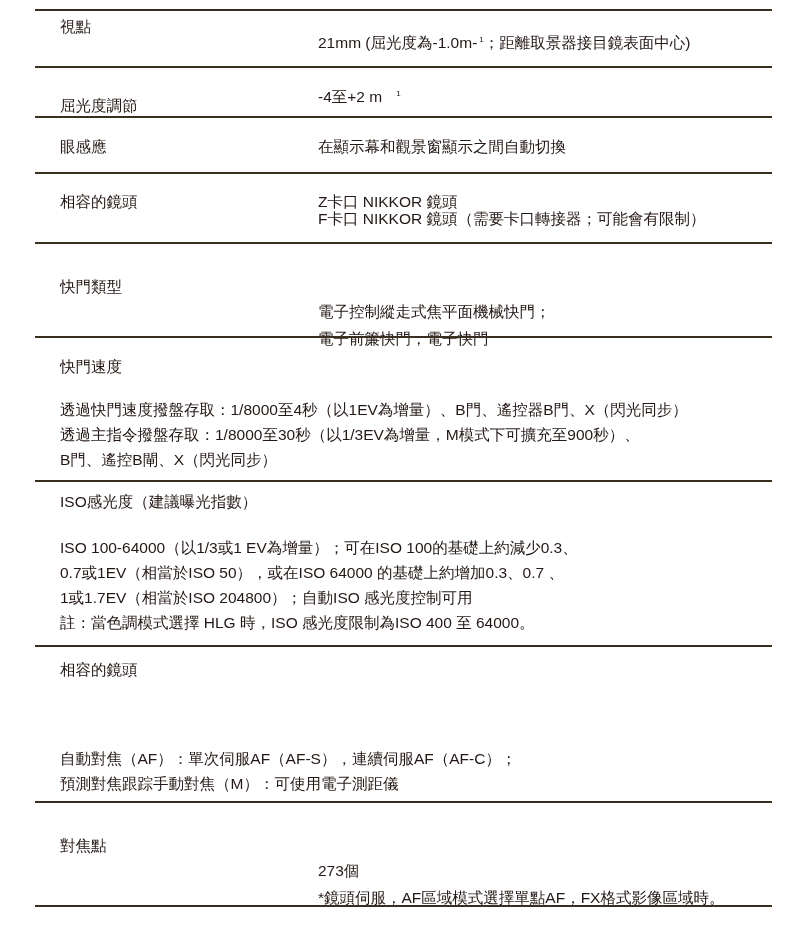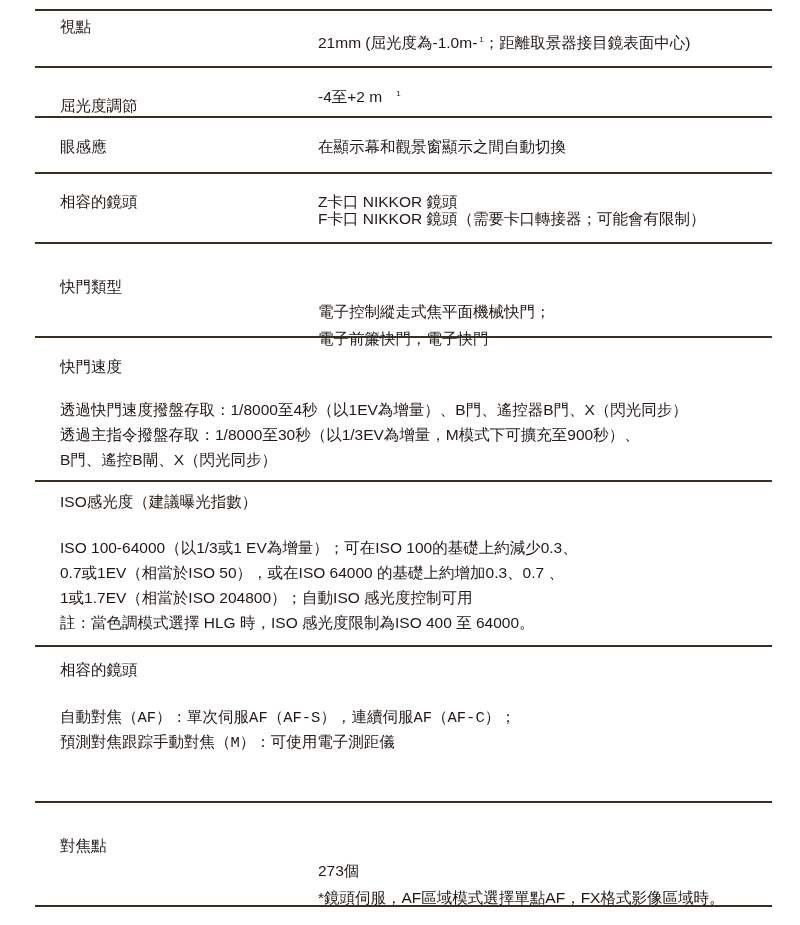--- a/index.html
+++ b/index.html
@@ -110,21 +110,21 @@
   <div class="block" style="top:535px;">
     <div>ISO 100-64000（以1/3或1 EV為增量）；可在ISO 100的基礎上約減少0.3、</div>
     <div>0.7或1EV（相當於ISO 50），或在ISO 64000 的基礎上約增加0.3、0.7 、</div>
     <div>1或1.7EV（相當於ISO 204800）；自動ISO 感光度控制可用</div>
     <div>註：當色調模式選擇 HLG 時，ISO 感光度限制為ISO 400 至 64000。</div>
   </div>
 
   <div class="divider" style="top:645px;"></div>
 
   <div class="label" style="top:660px;">相容的鏡頭</div>
-  <div class="block" style="top:706px;font-family:Liberation Mono, monospace;">
+  <div class="block" style="top:746px;">
     <div>自動對焦（AF）：單次伺服AF（AF-S），連續伺服AF（AF-C）；</div>
     <div>預測對焦跟踪手動對焦（M）：可使用電子測距儀</div>
   </div>
 
   <div class="divider" style="top:801px;"></div>
 
   <div class="label" style="top:836px;">對焦點</div>
   <div class="value loose" style="top:833px;">
     <div>273個</div>
     <div>*鏡頭伺服，AF區域模式選擇單點AF，FX格式影像區域時。</div>

